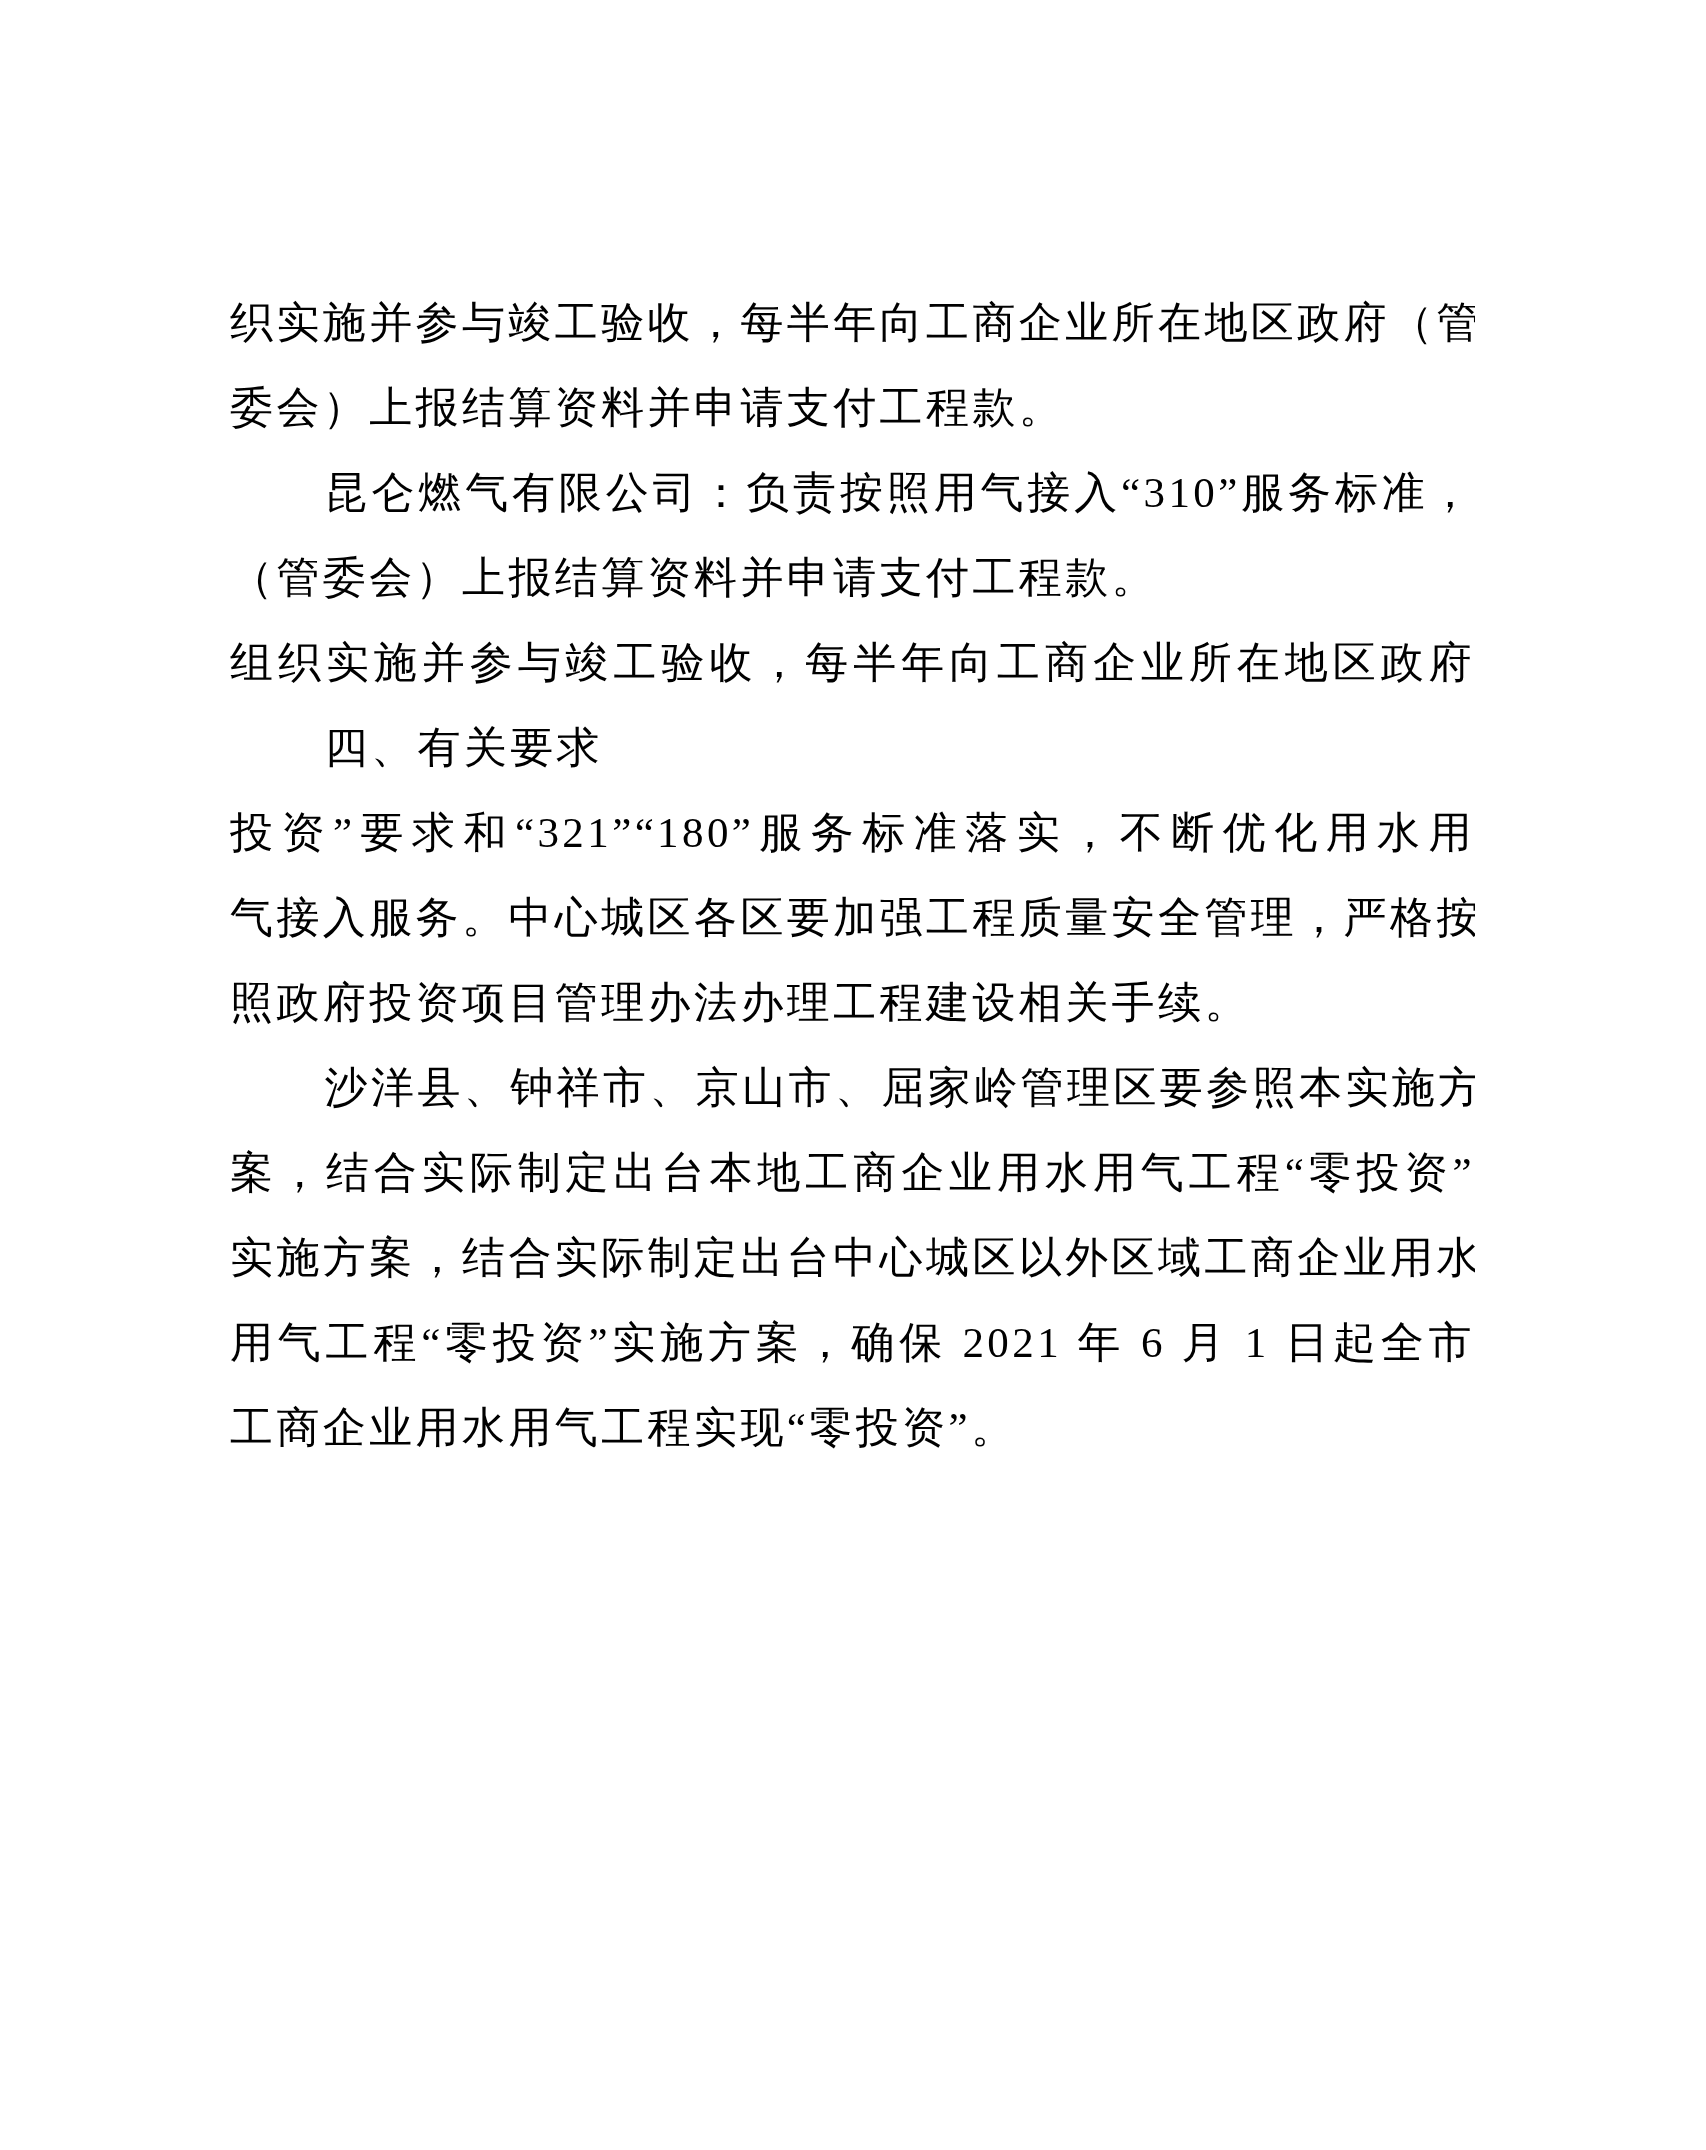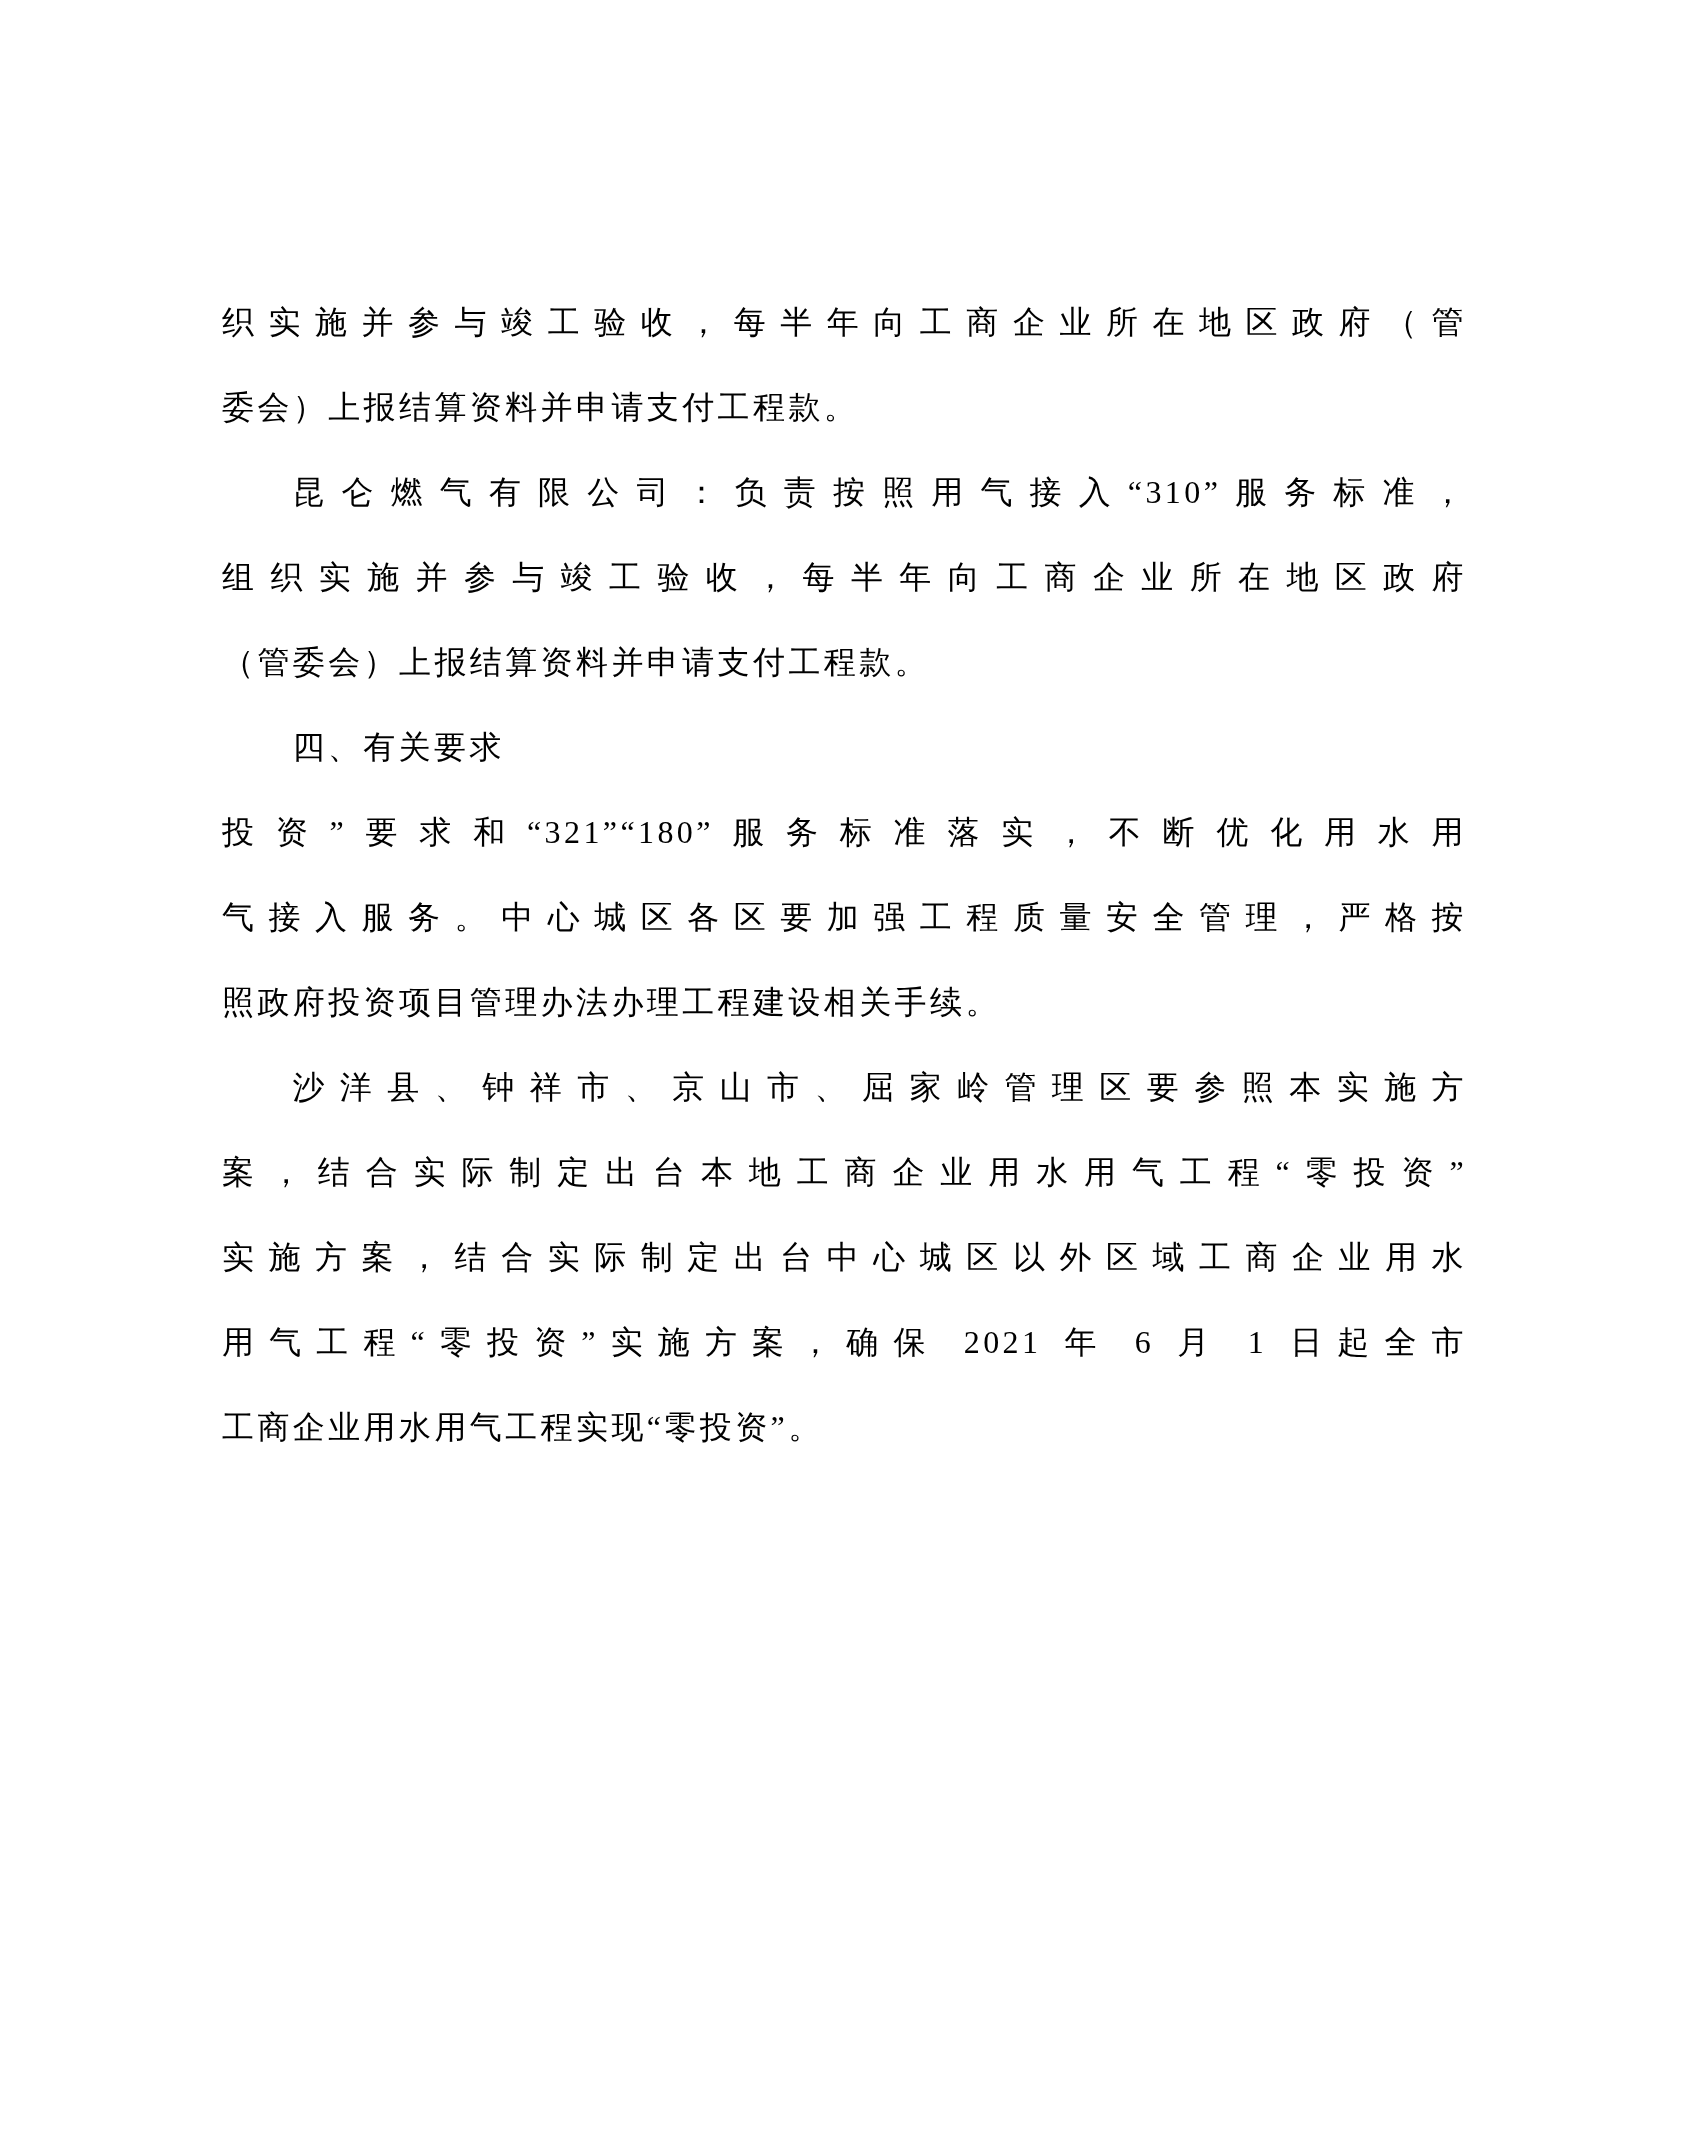--- a/index.html
+++ b/index.html
@@ -12,24 +12,24 @@
     width: 1707px;
     height: 2414px;
     background: #ffffff;
     margin: 0 auto;
     overflow: hidden;
     font-family: "Liberation Serif", serif;
     color: #000000;
   }
   .content {
     position: absolute;
-    left: 222px;
+    left: 230px;
     top: 280px;
     width: 1245px;
-    font-size: 32px;
+    font-size: 43px;
     line-height: 85px;
     letter-spacing: 3.4px;
     text-align: justify;
   }
   .line {
     text-align: justify;
     text-align-last: justify;
     text-justify: inter-character;
     height: 85px;
     overflow: hidden;
@@ -58,22 +58,22 @@
 
   <div class="content">
 
     <div>
       <div class="line">织实施并参与竣工验收，每半年向工商企业所在地区政府（管</div>
       <div class="line end">委会）上报结算资料并申请支付工程款。</div>
     </div>
 
     <div>
       <div class="line indent"><span class="lead">昆仑燃气有限公司：</span><span>负责按照用气接入“310”服务标准，</span></div>
+      <div class="line end">（管委会）上报结算资料并申请支付工程款。</div>
       <div class="line">组织实施并参与竣工验收，每半年向工商企业所在地区政府</div>
-      <div class="line end">（管委会）上报结算资料并申请支付工程款。</div>
     </div>
 
     <div class="line indent heading">四、有关要求</div>
 
     <div>
       <div class="line">投资”要求和“321”“180”服务标准落实，不断优化用水用</div>
       <div class="line">气接入服务。中心城区各区要加强工程质量安全管理，严格按</div>
       <div class="line end">照政府投资项目管理办法办理工程建设相关手续。</div>
     </div>
 

